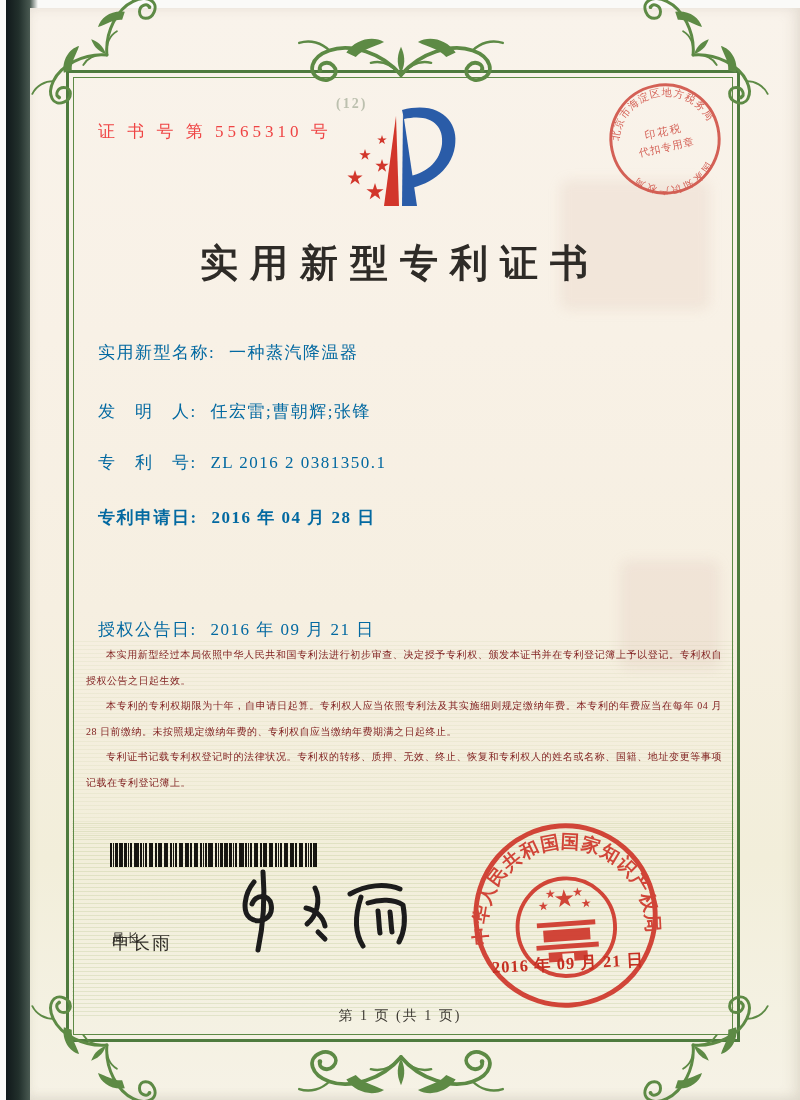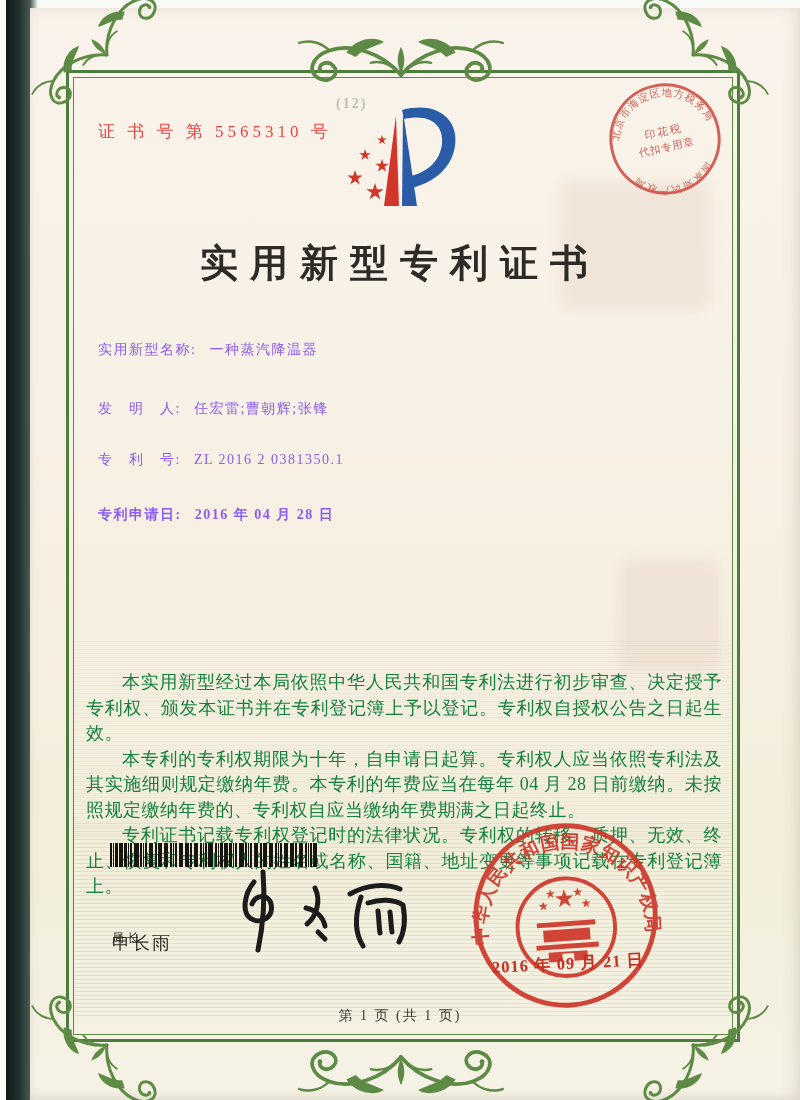--- a/index.html
+++ b/index.html
@@ -18,24 +18,24 @@
   .frame-inner{position:absolute;left:4px;top:4px;right:4px;bottom:4px;border:1.5px solid #5d8a45;}
   .flourish{position:absolute;color:#5d8a45;}
   .cert-number{position:absolute;left:98px;top:120px;font-size:17px;letter-spacing:4px;color:#ef4444;}
   .bleed{position:absolute;left:336px;top:96px;font-size:14px;color:rgba(90,110,80,.38);
     filter:blur(.6px);letter-spacing:2px;font-weight:bold;}
   .smudge{position:absolute;border-radius:10px;filter:blur(6px);}
   .logo{position:absolute;left:332px;top:96px;}
   .tax-stamp{position:absolute;left:606px;top:80px;transform:rotate(-12deg);opacity:.88;}
   .cert-title{position:absolute;left:66px;top:238px;width:668px;text-align:center;
     font-size:38px;font-weight:700;letter-spacing:12px;color:#2e2b27;}
-  .field{position:absolute;left:98px;font-size:14px;color:#8b5cf6;letter-spacing:1.5px;white-space:nowrap;}
+  .field{position:absolute;left:98px;font-size:17px;color:#0369a1;letter-spacing:1.5px;white-space:nowrap;}
   .field .lbl{margin-right:8px;}
-  .body-text{position:absolute;left:86px;top:670px;width:636px;font-size:18px;
-    line-height:25.5px;color:#15803d;text-align:justify;letter-spacing:.5px;}
+  .body-text{position:absolute;left:86px;top:642px;width:636px;font-size:10px;
+    line-height:25.5px;color:#7f1d1d;text-align:justify;letter-spacing:.5px;}
   .body-text p{margin:0;text-indent:2em;}
   .barcode{position:absolute;left:110px;top:843px;width:207px;height:24px;background:
     repeating-linear-gradient(90deg,#15140f 0 2px,rgba(0,0,0,0) 2px 5px),
     repeating-linear-gradient(90deg,#15140f 0 1px,rgba(0,0,0,0) 1px 7px),
     repeating-linear-gradient(90deg,#1a1914 0 1px,rgba(0,0,0,0) 1px 3px);}
   .director-title{position:absolute;left:112px;top:900px;font-size:12px;letter-spacing:3px;color:#2f2c26;margin-top:30px;}
   .director-name{position:absolute;left:112px;top:931px;font-size:18px;letter-spacing:2px;color:#2f2c26;}
   .signature{position:absolute;left:222px;top:866px;}
   .big-seal{position:absolute;left:468px;top:818px;transform:rotate(-4deg);opacity:.92;}
   .seal-date{position:absolute;left:478px;top:953px;width:180px;text-align:center;font-size:16.5px;
@@ -142,20 +142,24 @@
     <span class="lbl">发　明　人:</span>
     <span>任宏雷;曹朝辉;张锋</span>
   </div>
   <div class="field" style="top:451px;">
     <span class="lbl">专　利　号:</span>
     <span>ZL 2016 2 0381350.1</span>
   </div>
   <div class="field" style="top:506px;font-weight:bold;">
     <span class="lbl">专利申请日:</span>
     <span>2016 年 04 月 28 日</span>
+  </div>
+  <div class="field" style="top:618px;">
+    <span class="lbl">授权公告日:</span>
+    <span>2016 年 09 月 21 日</span>
   </div>
 
   <div class="body-text">
     <p>本实用新型经过本局依照中华人民共和国专利法进行初步审查、决定授予专利权、颁发本证书并在专利登记簿上予以登记。专利权自授权公告之日起生效。</p>
     <p>本专利的专利权期限为十年，自申请日起算。专利权人应当依照专利法及其实施细则规定缴纳年费。本专利的年费应当在每年 04 月 28 日前缴纳。未按照规定缴纳年费的、专利权自应当缴纳年费期满之日起终止。</p>
     <p>专利证书记载专利权登记时的法律状况。专利权的转移、质押、无效、终止、恢复和专利权人的姓名或名称、国籍、地址变更等事项记载在专利登记簿上。</p>
   </div>
 
   <div class="barcode"></div>
 

